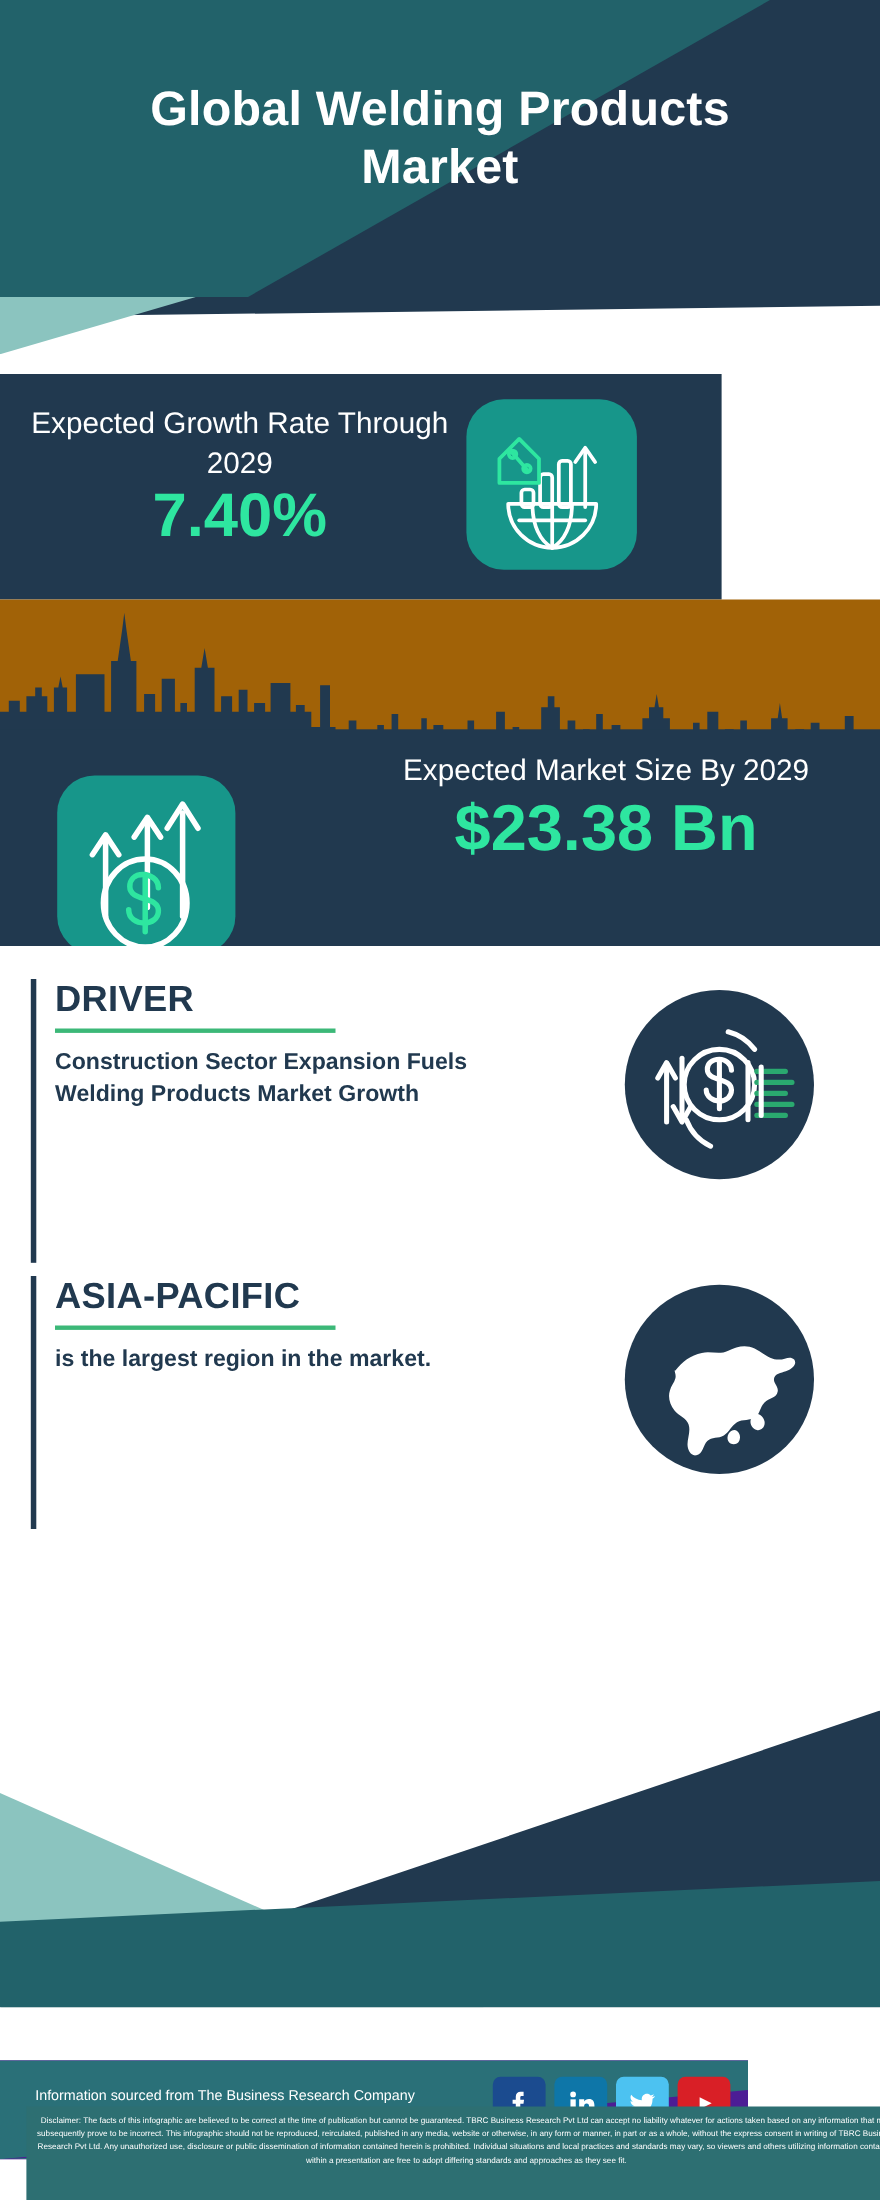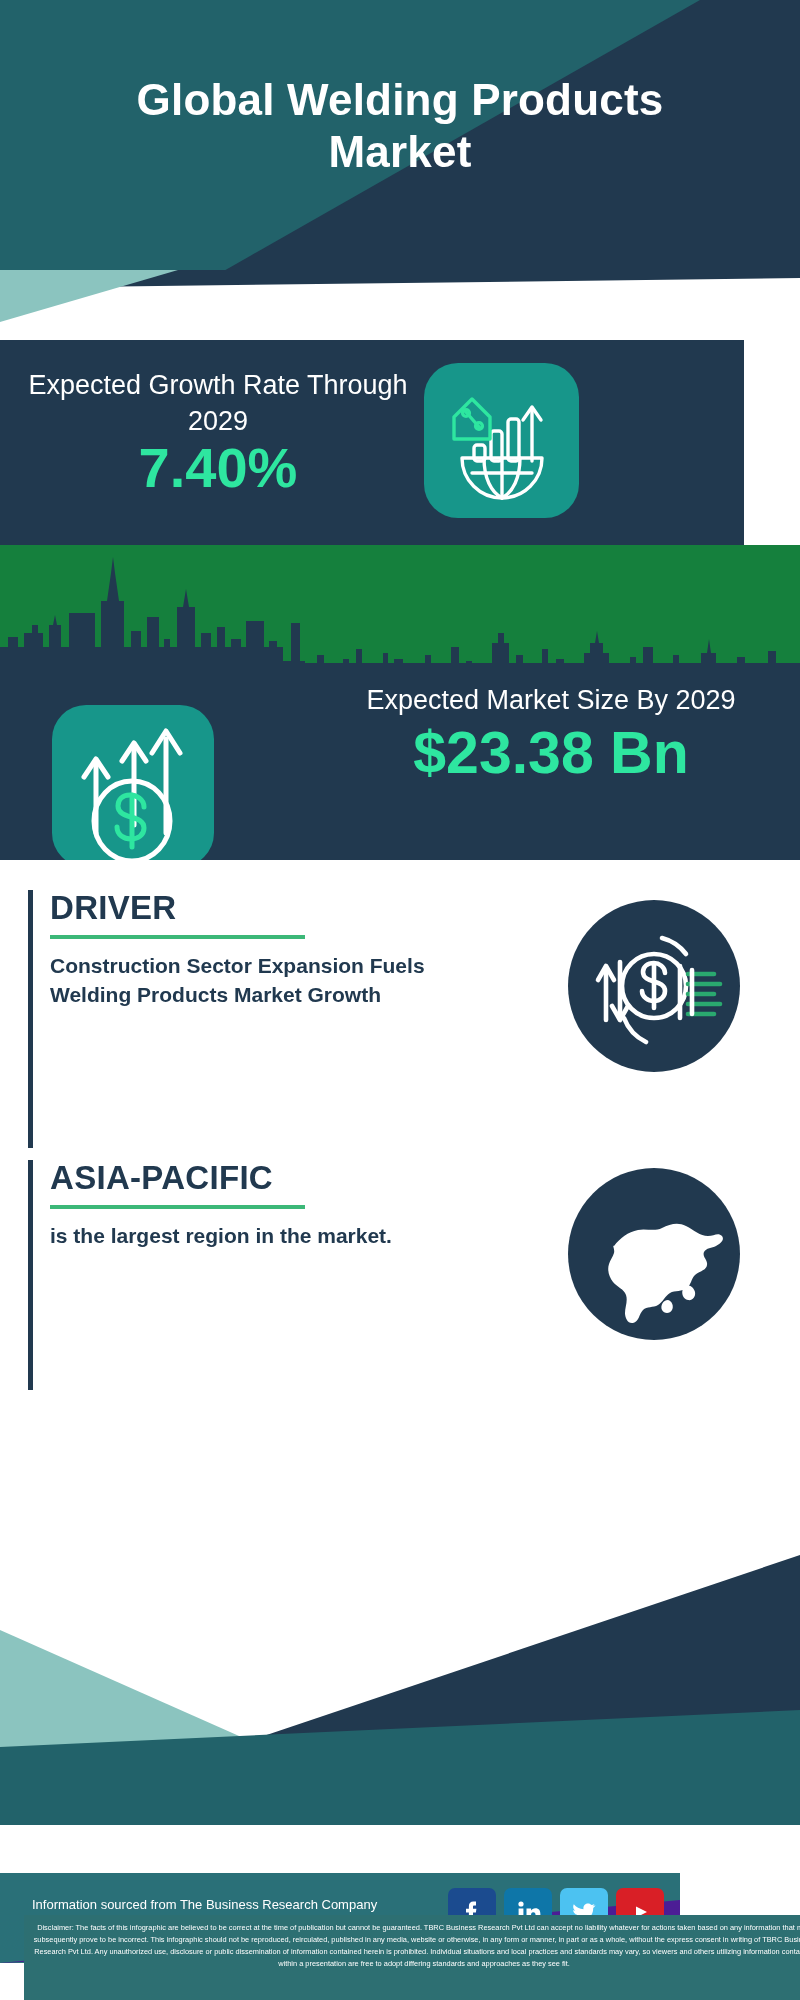--- a/index.html
+++ b/index.html
@@ -70,21 +70,21 @@
     left: 0; top: 0;
     width: 300px; height: 70px;
     background: #8bc4bf;
     clip-path: polygon(0 0, 178px 0, 0 52px);
   }
 
   
   .growth {
     position: absolute;
     left: 0; top: 340px;
-    width: 744px; height: 205px;
+    width: 656px; height: 205px;
     background: #21394f;
   }
   .growth-text {
     position: absolute;
     left: 18px; top: 28px;
     width: 400px;
     text-align: center;
     color: #ffffff;
   }
   .growth-label {
@@ -105,21 +105,21 @@
     border-radius: 34px;
     background: #17968a;
   }
   .icon-box.growth-icon { left: 424px; top: 23px; }
 
   
   .skyband {
     position: absolute;
     left: 0; top: 545px;
     width: 800px; height: 315px;
-    background: #15803d;
+    background: #a16207;
     overflow: hidden;
   }
   .skyline-svg {
     position: absolute;
     left: 0; top: 6px;
     width: 800px; height: 130px;
     display: block;
   }
   .sky-fill {
     position: absolute;

